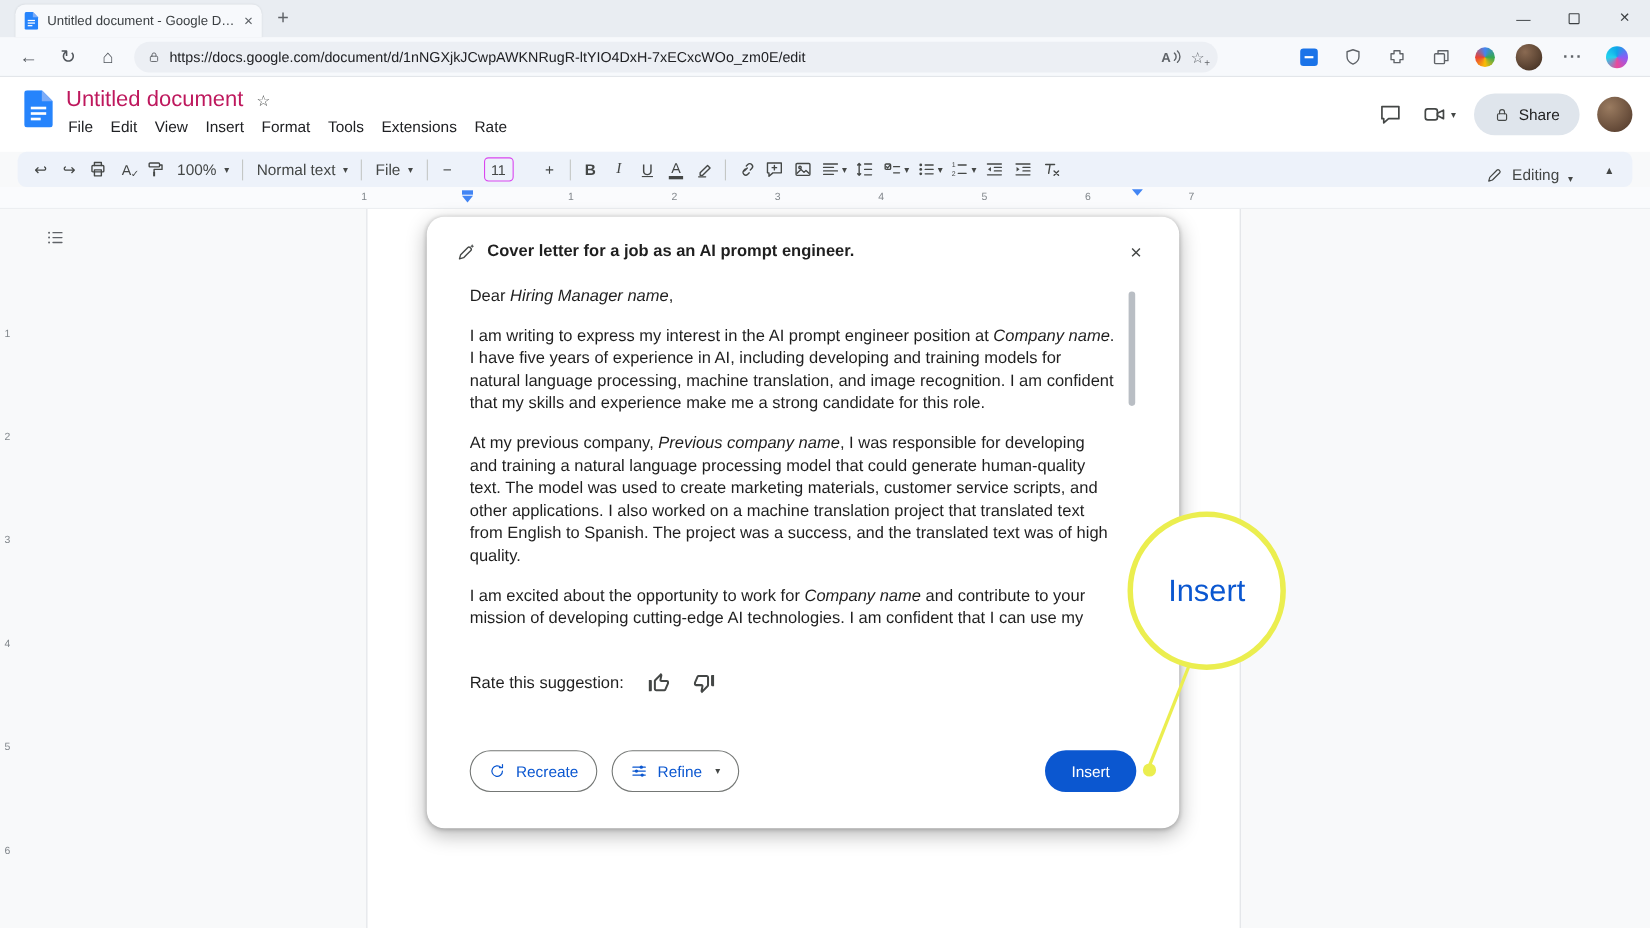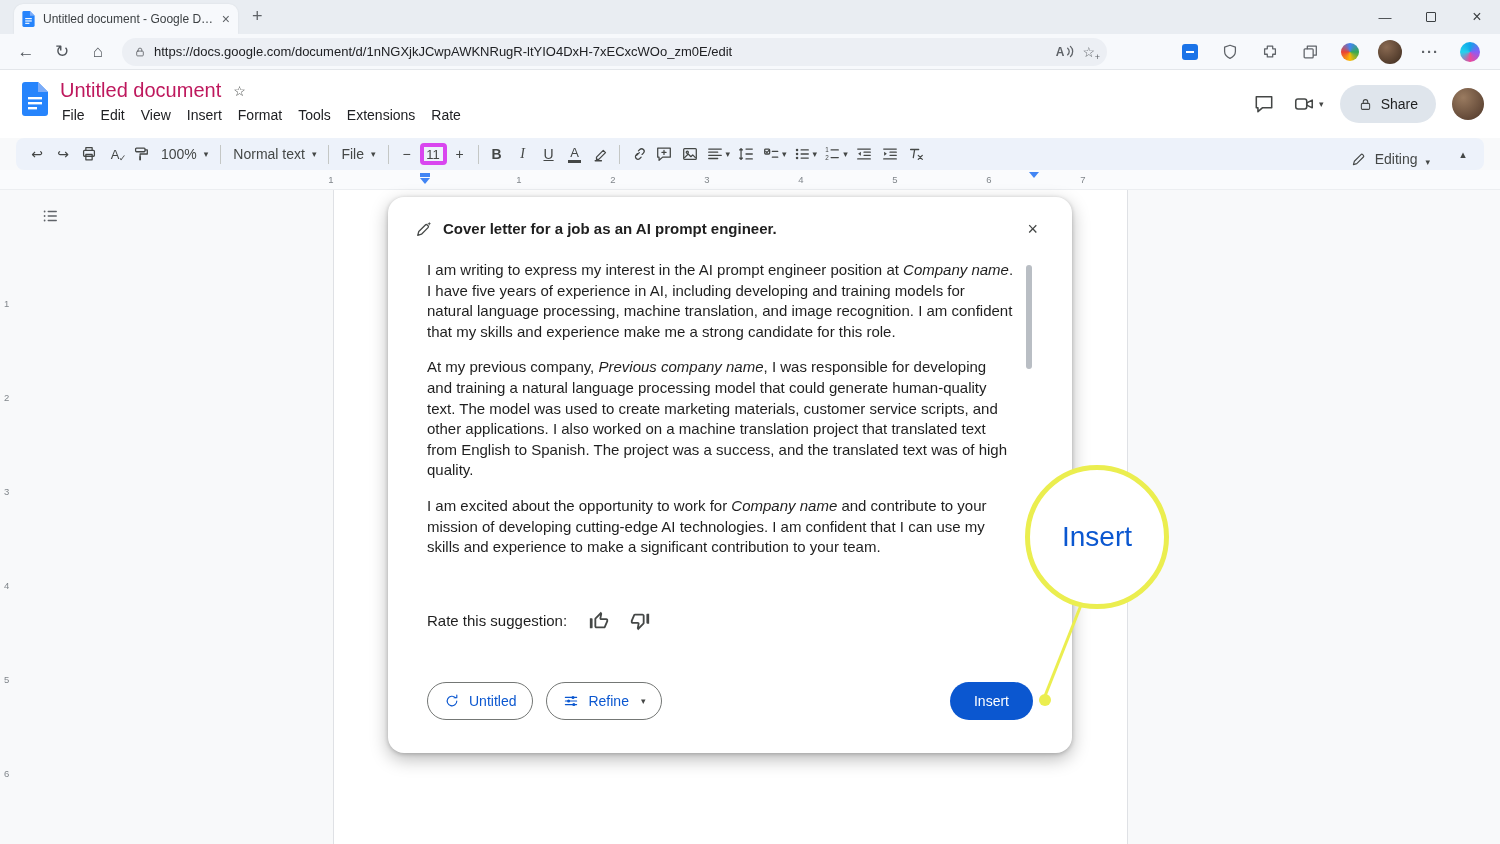--- a/index.html
+++ b/index.html
@@ -45,21 +45,21 @@
   .vc-group{display:flex;align-items:center;gap:4px}
   .share-btn{height:38px;background:#dfe5ec;border-radius:19px;display:flex;align-items:center;gap:8px;padding:0 18px;font-size:14px;font-weight:500;color:#1f1f1f}
   .avatar{width:32px;height:32px;border-radius:50%;background:radial-gradient(circle at 35% 30%,#9a7b60,#4d3527)}
 
   
   .dtoolbar{position:absolute;top:138px;left:16px;right:16px;height:32px;background:#edf2fa;border-radius:8px;display:flex;align-items:center;padding:0 8px}
   .tbtn{min-width:26px;height:26px;display:flex;align-items:center;justify-content:center;border-radius:4px;color:#444746;font-size:14px;gap:2px;padding:0 3px}
   .tsep{width:1px;height:19px;background:#c4c7c5;margin:0 5px;flex:none}
   .tsel{font-size:14px;color:#444746;display:flex;align-items:center;gap:7px;padding:0 7px;height:26px}
   .caret{font-size:9px;color:#444746;line-height:1}
-  .fs-box{width:27px;height:22px;border:4px solid #d946ef;border-radius:4px;display:flex;align-items:center;justify-content:center;font-size:13px;color:#444746;margin:0 0}
+  .fs-box{width:27px;height:22px;border:1px solid #d946ef;border-radius:4px;display:flex;align-items:center;justify-content:center;font-size:13px;color:#444746;margin:0 20px}
   .boldg{font-weight:700}.italg{font-style:italic;font-family:"Liberation Serif",serif}.undg{text-decoration:underline}
   .tc{display:flex;flex-direction:column;align-items:center;line-height:1;font-size:13px}
   .tc-bar{width:13px;height:3px;background:#444746;margin-top:1px}
   .spell{position:relative;font-size:13px;line-height:1}
   .spell .chk{font-size:9px;position:absolute;right:-7px;bottom:-2px}
   .t-right{margin-left:auto;display:flex;align-items:center;gap:10px}
   .editing-btn{display:flex;align-items:flex-end;gap:8px;font-size:14px;color:#444746;padding:0 10px;height:26px}
   .si{stroke:#444746;fill:none;stroke-width:1.4;stroke-linecap:round;stroke-linejoin:round;width:18px;height:18px;display:block}
   .si.blue{stroke:#0b57d0}
   .si.gray{stroke:#5f6368}
@@ -417,20 +417,21 @@
     <div class="dlg-header">
       <svg class="si" viewBox="0 0 20 20">
           <path d="M3 17l1.2-4.2 7.3-7.3a1.5 1.5 0 0 1 2.1 0l.9.9a1.5 1.5 0 0 1 0 2.1l-7.3 7.3L3 17z"></path>
           <path d="M15.8 2l.6 1.6L18 4.2l-1.6.6-.6 1.6-.6-1.6-1.6-.6 1.6-.6z" fill="#444746" stroke="none"></path>
         </svg>
       <span class="dlg-title">Cover letter for a job as an AI prompt engineer.</span>
     </div>
     <span class="dlg-close">×</span>
 
     <div class="dlg-body">
+        <p class="letter-p"><span>Dear </span><span class="it">Hiring Manager name</span><span>,</span></p>
         <p class="letter-p"><span>I am writing to express my interest in the AI prompt engineer position at </span><span class="it">Company name</span><span>. I have five years of experience in AI, including developing and training models for natural language processing, machine translation, and image recognition. I am confident that my skills and experience make me a strong candidate for this role.</span></p>
         <p class="letter-p"><span>At my previous company, </span><span class="it">Previous company name</span><span>, I was responsible for developing and training a natural language processing model that could generate human-quality text. The model was used to create marketing materials, customer service scripts, and other applications. I also worked on a machine translation project that translated text from English to Spanish. The project was a success, and the translated text was of high quality.</span></p>
         <p class="letter-p"><span>I am excited about the opportunity to work for </span><span class="it">Company name</span><span> and contribute to your mission of developing cutting-edge AI technologies. I am confident that I can use my skills and experience to make a significant contribution to your team.</span></p>
       </div>
     <div class="dlg-scroll"></div>
 
     <div class="rate-row">
       <span class="rate-label">Rate this suggestion:</span>
       <span class="thumb">
           <svg width="22" height="22" viewBox="0 0 24 24">
@@ -444,21 +445,21 @@
         </span>
     </div>
 
 
     <div class="btn-row">
       <span class="btn btn-outline">
         <svg class="si blue" style="width:16px;height:16px" viewBox="0 0 20 20">
             <path d="M16 10a6 6 0 1 1-1.76-4.24"></path>
             <path d="M16 2.5V6h-3.5"></path>
           </svg>
-        <span>Untitled</span>
+        <span>Recreate</span>
       </span>
       <span class="btn btn-outline">
         <svg style="width:16px;height:16px;display:block" viewBox="0 0 20 20">
             <path d="M3 5.5h14M3 10h14M3 14.5h14" stroke="#0b57d0" stroke-width="1.5" stroke-linecap="round" fill="none"></path>
             <circle cx="12.5" cy="5.5" r="1.9" fill="#0b57d0"></circle>
             <circle cx="7" cy="10" r="1.9" fill="#0b57d0"></circle>
             <circle cx="13.5" cy="14.5" r="1.9" fill="#0b57d0"></circle>
           </svg>
         <span>Refine</span>
         <span class="ref-caret">▾</span>

